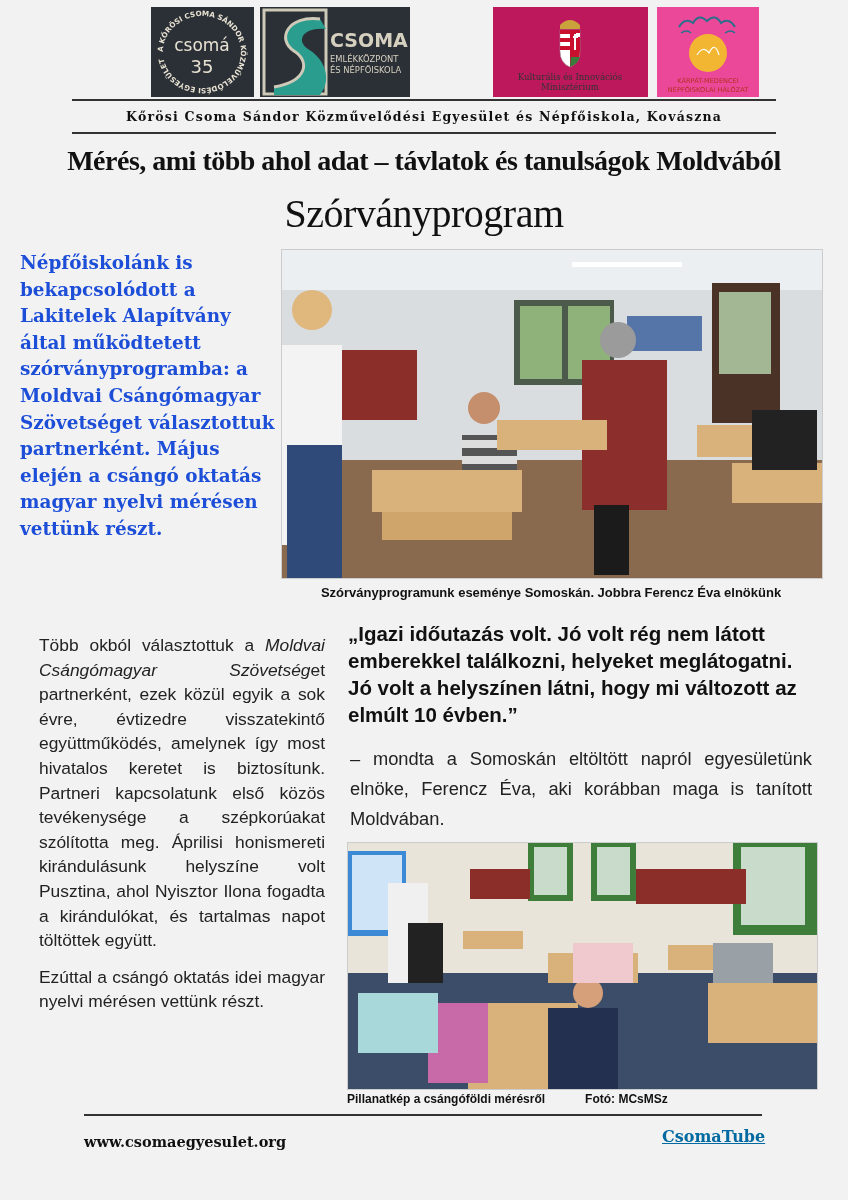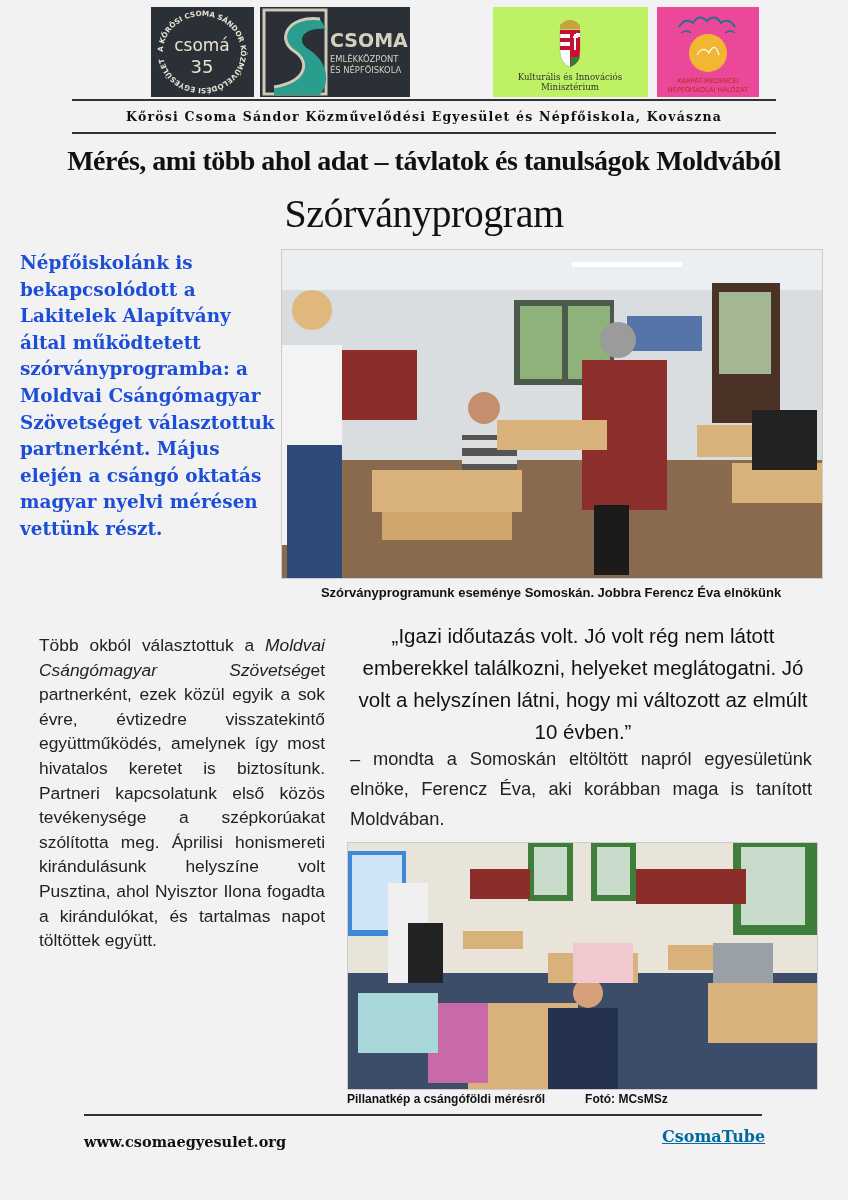--- a/index.html
+++ b/index.html
@@ -2,34 +2,34 @@
 <html><head>
 <meta charset="utf-8">
 <style>
   html, body { margin:0; padding:0; }
   body { width:848px; height:1200px; background:#f2f2f2; position:relative; overflow:hidden; font-family:"Liberation Sans", sans-serif; color:#111; }
   .abs { position:absolute; }
   
   .logo-dark { background:#2b3037; }
   .logo1 { left:151px; top:7px; width:103px; height:90px; }
   .logo2 { left:260px; top:7px; width:150px; height:90px; }
-  .logo3 { left:493px; top:7px; width:155px; height:90px; background:#bef264; }
+  .logo3 { left:493px; top:7px; width:155px; height:90px; background:#be185d; }
   .logo4 { left:657px; top:7px; width:102px; height:90px; background:#ec4899; }
   .hr { position:absolute; height:2px; background:#333; }
   .org-line { left:0; width:848px; top:109px; text-align:center; font-family:"DejaVu Serif", serif; font-weight:bold; font-size:12.5px; letter-spacing:1.2px; }
   .headline { left:0; width:848px; top:145px; text-align:center; font-family:"Liberation Serif", serif; font-weight:bold; font-size:28px; letter-spacing:-0.5px; }
   .subhead { left:0; width:848px; top:190px; text-align:center; font-family:"Liberation Serif", serif; font-size:40px; letter-spacing:-0.5px; }
   .intro { left:20px; top:250px; width:262px; font-family:"DejaVu Serif", serif; font-weight:bold; font-size:18.4px; line-height:26.6px; color:#1d4ed8; }
   .photo { border:1px solid #ccc; overflow:hidden; }
   .photo1 { left:281px; top:249px; width:540px; height:328px; }
   .photo2 { left:347px; top:842px; width:469px; height:246px; }
   .caption1 { left:281px; top:585px; width:540px; text-align:center; font-size:13px; font-weight:bold; }
   .body-text { left:27px; top:621px; width:310px; font-size:17.4px; line-height:24.6px; text-align:justify; color:#222; }
   .body-text p { margin:12px; }
-  .quote { left:348px; top:620px; width:470px; text-align:center; font-weight:normal; font-size:20.5px; line-height:32px; }
+  .quote { left:348px; top:620px; width:470px; font-weight:bold; font-size:20.5px; line-height:27px; }
   .attrib { left:350px; top:744px; width:462px; font-size:18.3px; line-height:30px; text-align:justify; color:#222; }
   .caption2 { left:347px; top:1092px; font-size:12px; font-weight:bold; }
   .caption2 .credit { margin-left:40px;text-align:right; }
   .footer-url { left:84px; top:1133px; font-family:"DejaVu Serif", serif; font-weight:bold; font-size:14.5px; }
   .footer-tube { left:662px; top:1127px; font-family:"DejaVu Serif", serif; font-weight:bold; font-size:16px; text-decoration:underline; color:#0369a1; }
 </style>
 </head>
 <body>
 
 <div class="abs logo-dark logo1">
@@ -118,20 +118,21 @@
     <rect x="215" y="170" width="110" height="30" fill="#d8b27a"></rect>
     <rect x="415" y="175" width="120" height="32" fill="#d8b27a"></rect>
     <rect x="450" y="213" width="90" height="40" fill="#d8b27a"></rect>
     <rect x="470" y="160" width="65" height="60" fill="#222"></rect>
   </svg>
 </div>
 <div class="abs caption1">Szórványprogramunk eseménye Somoskán. Jobbra Ferencz Éva elnökünk</div>
 
 <div class="abs body-text">
   <p><span>Több okból választottuk a </span><em>Moldvai Csángómagyar Szövetség</em><span>et partnerként, ezek közül egyik a sok évre, évtizedre visszatekintő együttműködés, amelynek így most hivatalos keretet is biztosítunk. Partneri kapcsolatunk első közös tevékenysége a szépkorúakat szólította meg. Áprilisi honismereti kirándulásunk helyszíne volt Pusztina, ahol Nyisztor Ilona fogadta a kirándulókat, és tartalmas napot töltöttek együtt.</span></p>
+  <p>Ezúttal a csángó oktatás idei magyar nyelvi mérésen vettünk részt.</p>
 </div>
 
 <div class="abs quote">„Igazi időutazás volt. Jó volt rég nem látott emberekkel találkozni, helyeket meglátogatni. Jó volt a helyszínen látni, hogy mi változott az elmúlt 10 évben.”</div>
 <div class="abs attrib">– mondta a Somoskán eltöltött napról egyesületünk elnöke, Ferencz Éva, aki korábban maga is tanított Moldvában.</div>
 
 <div class="abs photo photo2">
   <svg width="469" height="246" viewBox="0 0 469 246">
     <rect width="469" height="246" fill="#e8e4da"></rect>
     <rect x="0" y="130" width="469" height="116" fill="#3c4d6a"></rect>
     <rect x="0" y="8" width="58" height="85" fill="#3c8ad6"></rect>

